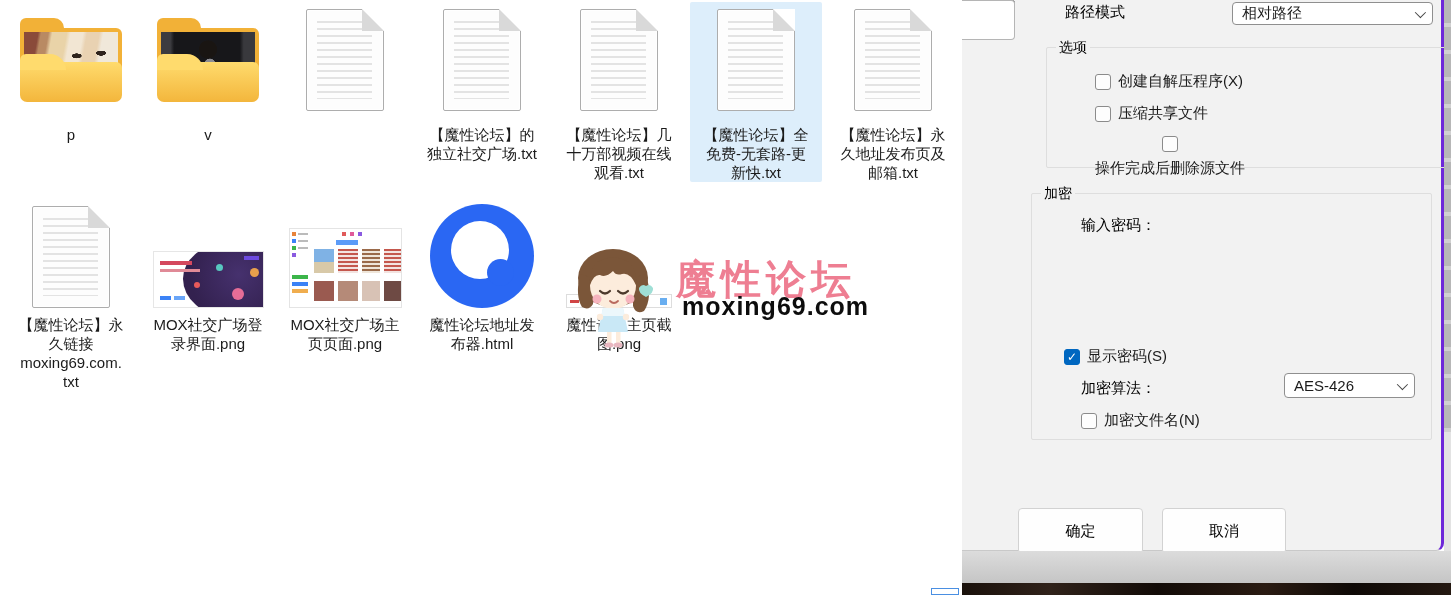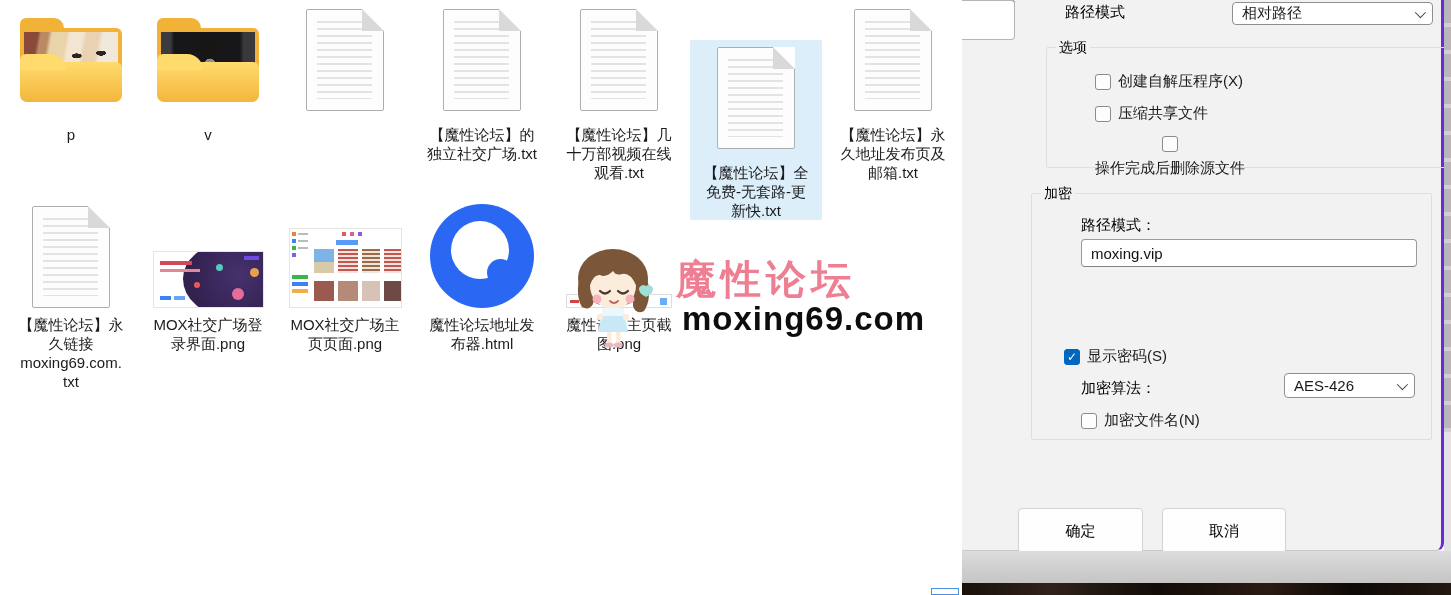--- a/index.html
+++ b/index.html
@@ -2,21 +2,21 @@
 <html><head>
 <meta charset="utf-8">
 <style>
   * { margin:0; padding:0; box-sizing:border-box; }
   html,body { width:1451px; height:595px; background:#ffffff; overflow:hidden;
     font-family:"Liberation Sans","DejaVu Sans",sans-serif; color:#1b1b1b; }
   #stage { position:relative; width:1451px; height:595px; background:#fff; }
 
   
   .cell { position:absolute; width:132px; display:flex; flex-direction:column; align-items:center; border-radius:2px; }
-  .cell.selected { background:#ddeefb;margin-top:38px; }
+  .cell.selected { background:#ddeefb; }
   .iconbox { width:132px; display:flex; justify-content:center; }
   .iconbox.center { align-items:center; }
   .iconbox.end { align-items:flex-end; }
   .file-label { margin-top:7px; font-size:15px; line-height:19px; text-align:center; white-space:pre-line; color:#1b1b1b; }
 
   
   .doc { position:relative; width:78px; height:102px; background:#fdfdfd; border:1px solid #adadad; border-radius:2px;
          box-shadow:inset 0 0 0 1px #fff; }
   .doc-fold { position:absolute; top:-1px; right:-1px; width:0; height:0; border-style:solid; border-width:0 22px 22px 0;
          border-color:#ffffff #ffffff #d9d9d9 #d9d9d9; }
@@ -56,21 +56,21 @@
   .th-sq  { position:absolute; }
   .grid-red   { background:repeating-linear-gradient(180deg,#c4574d 0 2px,#f3e3e0 2px 4px); }
   .grid-brown { background:repeating-linear-gradient(180deg,#9a6a4a 0 2px,#efe6da 2px 4px); }
   .photo-sky  { background:linear-gradient(180deg,#7fb2e5 0 55%,#d8c9a8 55% 100%); }
 
   .sliver { position:relative; width:106px; height:14px; background:#fff; border:1px solid #ddd; }
 
   
   #watermark { position:absolute; left:556px; top:244px; width:310px; height:112px; pointer-events:none; }
   .wm-title  { position:absolute; left:120px; top:8px; font-size:40px; font-weight:700; letter-spacing:5px; color:#ee7e92; }
-  .wm-domain { position:absolute; left:126px; top:56px; font-size:33px; font-weight:800; color:#0d0d0d; letter-spacing:1px; }
+  .wm-domain { position:absolute; left:126px; top:48px; font-size:25px; font-weight:800; color:#0d0d0d; letter-spacing:1px; }
 
   
   #dialog { position:absolute; left:962px; top:0; width:482px; height:551px; background:#f2f2f2;
             border-right:3px solid #6d28d9; border-bottom:1px solid #c9c9c9; border-radius:0 0 8px 0; }
   .dlg-label { position:absolute; font-size:15px; color:#000; }
   .combo { position:absolute; background:#fff; border:1px solid #8f8f8f; border-radius:4px;
            display:flex; align-items:center; padding:0 9px; font-size:15px; }
   .combo .chev { margin-left:auto; }
   .chev { width:8px; height:8px; border-right:1.6px solid #454545; border-bottom:1.6px solid #454545;
           transform:rotate(45deg) translateY(-2px); flex:none; }
@@ -330,22 +330,21 @@
         <span>压缩共享文件</span>
       </div>
       <div class="cbrow" style="left:48px; top:88px;flex-direction:column;">
         <span class="cb"></span>
         <span>操作完成后删除源文件</span>
       </div>
     </div>
 
     <div class="group" style="left:69px; top:193px; width:401px; height:247px;">
       <div class="group-title">加密</div>
-      <div class="dlg-label" style="left:49px; top:22px;">路径模式：</div>
-      <input id="pwd-input" style="left: 49px; top: 45px; width: 336px; height: 28px;" value="moxing.vip">
+      <div class="dlg-label" style="left:49px; top:22px;">输入密码：</div>
       <div class="cbrow" style="left:32px; top:153px;">
         <span class="cb checked"></span>
         <span>显示密码(S)</span>
       </div>
       <div class="dlg-label" style="left:49px; top:185px;">加密算法：</div>
       <div class="combo" style="left:252px; top:179px; width:131px; height:25px;">
         <span>AES-426</span>
         <span class="chev"></span>
       </div>
       <div class="cbrow" style="left:49px; top:217px;">

